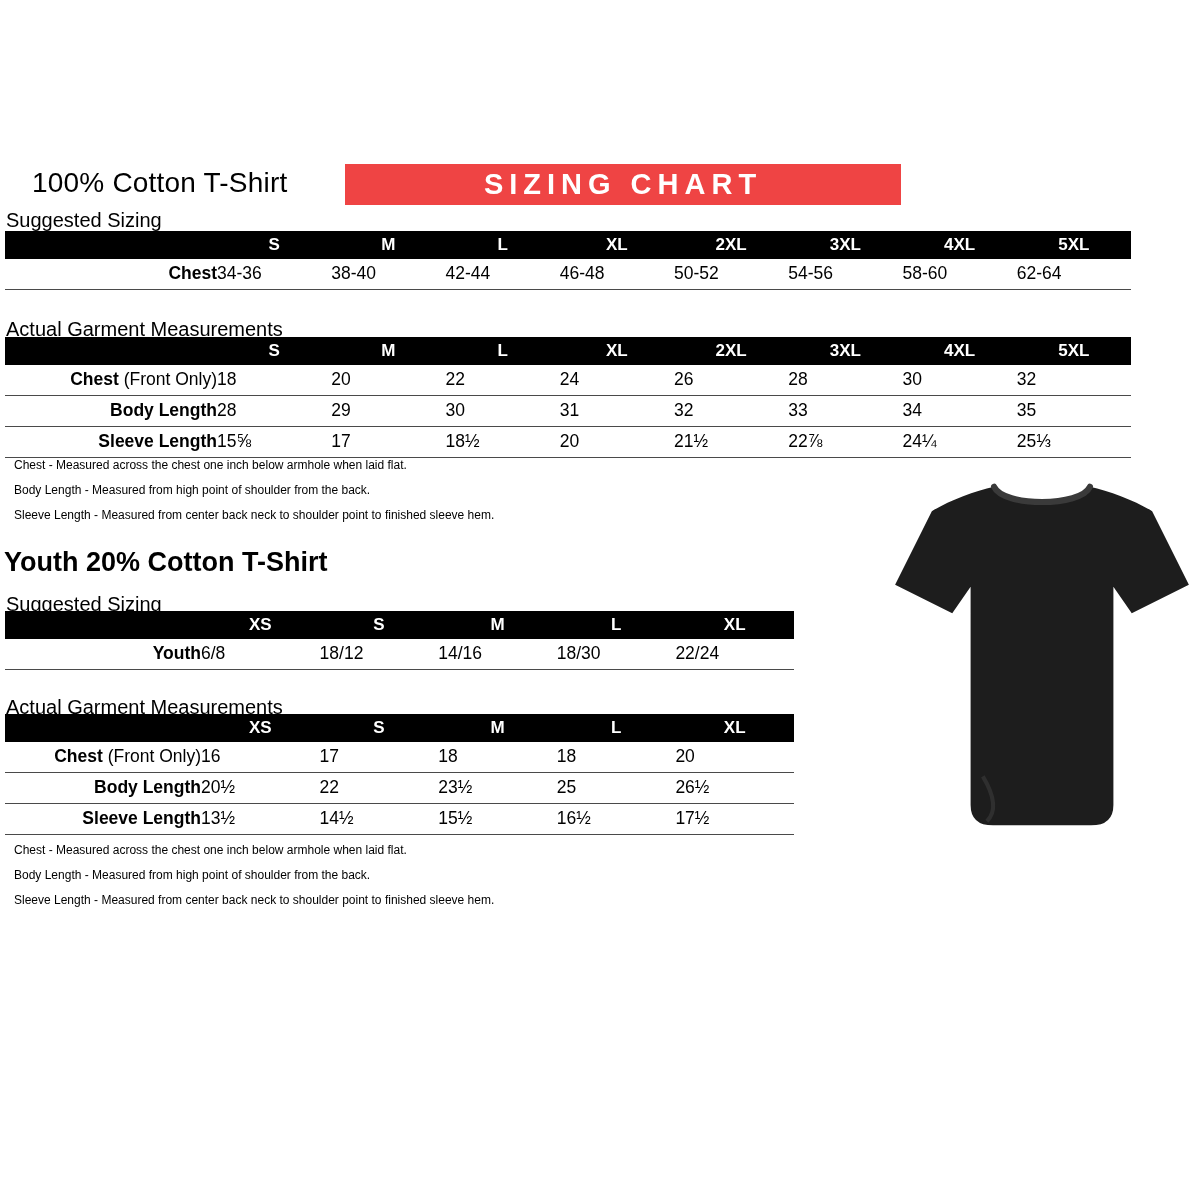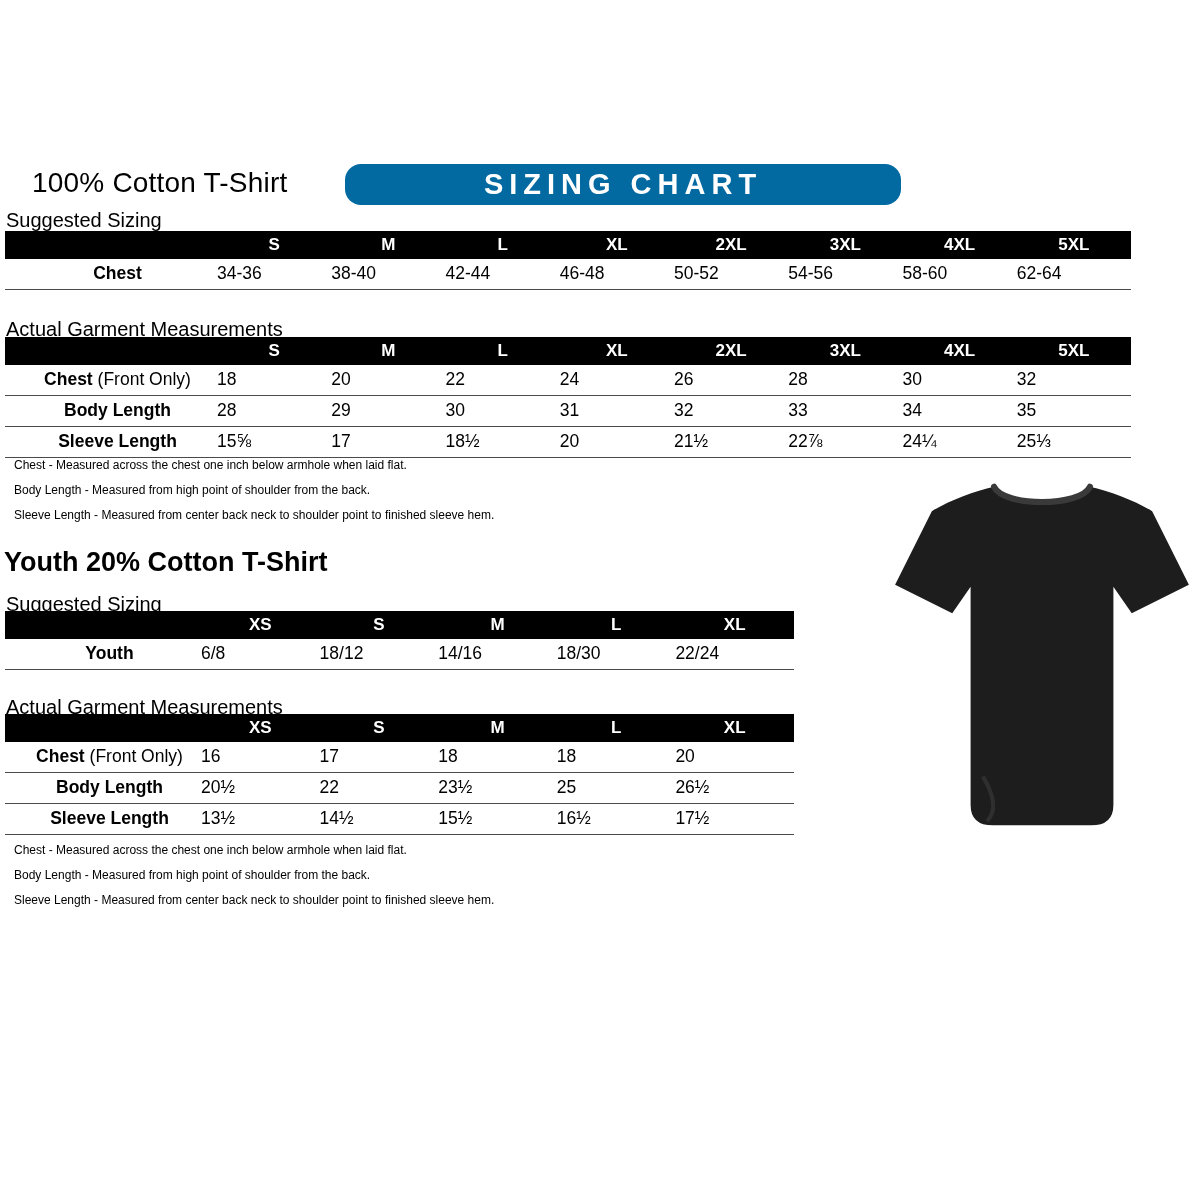--- a/index.html
+++ b/index.html
@@ -10,39 +10,39 @@
     color:#000;
     position:relative;
   }
   .page { position:absolute; left:0; top:0; width:1200px; height:1200px; background:#fff; overflow:hidden; }
   .abs { position:absolute; }
 
   .main-title { font-size:28px; font-weight:400; letter-spacing:0.2px; }
   .youth-title { font-size:27px; font-weight:700; }
 
   .banner {
-    background:#0369a1; color:#fff;
+    background:#ef4444; color:#fff;
     display:flex; align-items:center; justify-content:center;
-    font-weight:700; font-size:29px; letter-spacing:6px;border-radius:16px;
+    font-weight:700; font-size:29px; letter-spacing:6px;
   }
 
   .section-label { font-size:20px; font-weight:400; }
 
   table { border-collapse:collapse; table-layout:fixed; width:100%; }
   thead th {
     background:#000; color:#fff;
     font-size:17px; font-weight:700;
     text-align:center; padding:4px 0;
   }
   td {
     font-size:17.5px; text-align:left;
     padding:4px 0 5px 0;
     border-bottom:1.5px solid #4a4a4a;
   }
-  td.rowlabel { text-align:center; padding-left:13px; font-weight:400; }
+  td.rowlabel { text-align:right; padding-left:13px; font-weight:400; }
   td.rowlabel b { font-weight:700; }
 
   table.adult thead th:first-child { width:212px; }
   table.youth thead th:first-child { width:196px; }
 
   .notes div { font-size:12px; margin-bottom:11px; white-space:nowrap; }
 
   .tshirt-wrap { width:306px; height:368px; }
   .tshirt-wrap svg { width:100%; height:100%; display:block; }
 </style>

